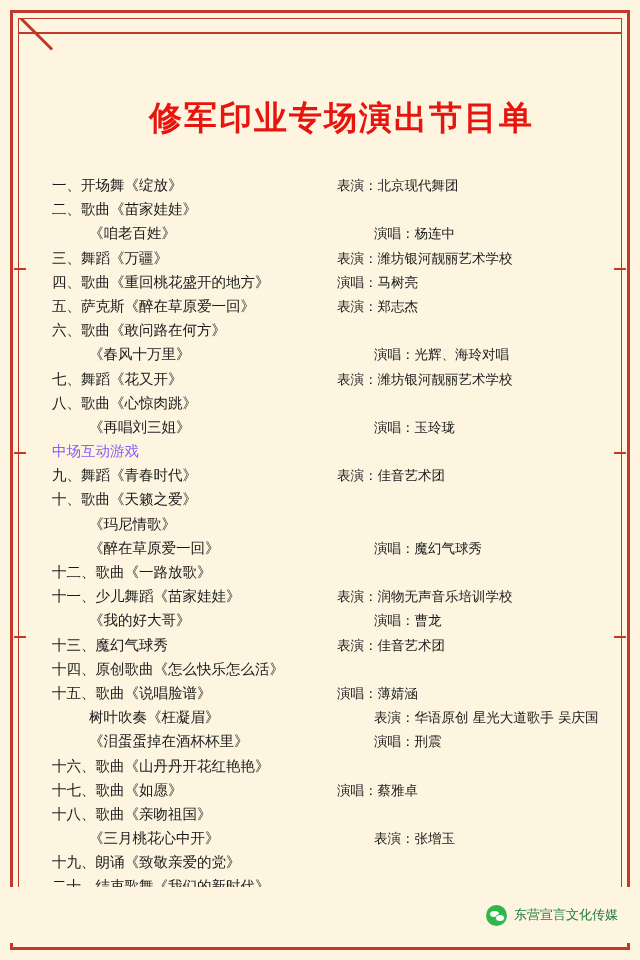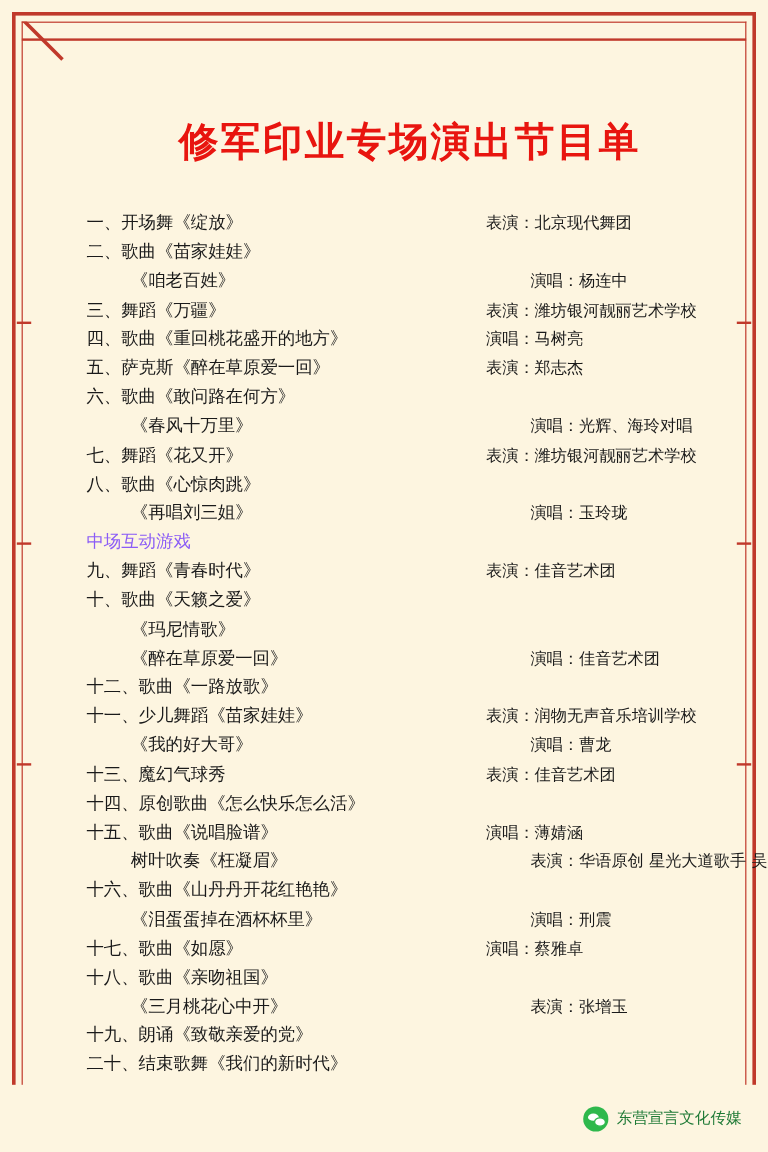--- a/index.html
+++ b/index.html
@@ -87,48 +87,46 @@
     display: flex;
     align-items: baseline;
     height: 24.2px;
   }
   .col-left {
     width: 285px;
     flex: 0 0 285px;
     font-size: 14.5px;
     color: #1a1a1a;
     white-space: nowrap;
-    margin-left: 20px;
   }
   .col-right {
     font-size: 13.5px;
     color: #1a1a1a;
     white-space: nowrap;
-    margin-left: 48px;
   }
   .indent {
     padding-left: 37px;
   }
   .highlight {
     color: #8b5cf6;
   }
 
   
   .tick {
     position: absolute;
     width: 12px;
     height: 2px;
     background: #c0392b;
   }
 
   .footer {
     position: absolute;
     left: 0;
     right: 0;
-    bottom: 0;
+    bottom: 17px;
     height: 56px;
     background: #fdf5e0;
     display: flex;
     align-items: center;
     justify-content: flex-end;
     padding-right: 22px;
     box-sizing: border-box;
     padding-left: 20px;
   }
   .footer-inner {
@@ -254,21 +252,21 @@
       <div class="row">
         <div class="col-left">十、歌曲《天籁之爱》</div>
         <div class="col-right"></div>
       </div>
       <div class="row">
         <div class="col-left indent">《玛尼情歌》</div>
         <div class="col-right"></div>
       </div>
       <div class="row">
         <div class="col-left indent">《醉在草原爱一回》</div>
-        <div class="col-right">演唱：佳音艺术团</div>
+        <div class="col-right">演唱：魔幻气球秀</div>
       </div>
       <div class="row">
         <div class="col-left">十二、歌曲《一路放歌》</div>
         <div class="col-right"></div>
       </div>
       <div class="row">
         <div class="col-left">十一、少儿舞蹈《苗家娃娃》</div>
         <div class="col-right">表演：润物无声音乐培训学校</div>
       </div>
       <div class="row">
@@ -285,26 +283,26 @@
       </div>
       <div class="row">
         <div class="col-left">十五、歌曲《说唱脸谱》</div>
         <div class="col-right">演唱：薄婧涵</div>
       </div>
       <div class="row">
         <div class="col-left indent">树叶吹奏《枉凝眉》</div>
         <div class="col-right">表演：华语原创 星光大道歌手 吴庆国</div>
       </div>
       <div class="row">
-        <div class="col-left">十六、歌曲《山丹丹开花红艳艳》</div>
-        <div class="col-right"></div>
-      </div>
-      <div class="row">
         <div class="col-left indent">《泪蛋蛋掉在酒杯杯里》</div>
         <div class="col-right">演唱：刑震</div>
+      </div>
+      <div class="row">
+        <div class="col-left">十六、歌曲《山丹丹开花红艳艳》</div>
+        <div class="col-right"></div>
       </div>
       <div class="row">
         <div class="col-left">十七、歌曲《如愿》</div>
         <div class="col-right">演唱：蔡雅卓</div>
       </div>
       <div class="row">
         <div class="col-left">十八、歌曲《亲吻祖国》</div>
         <div class="col-right"></div>
       </div>
       <div class="row">

